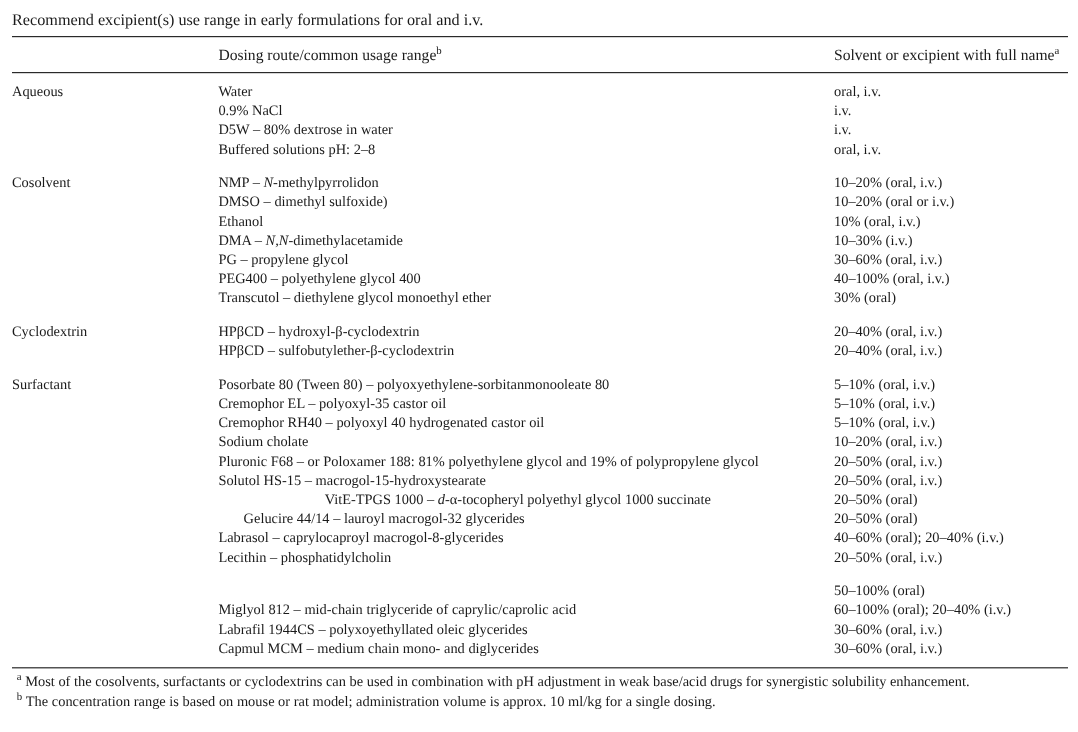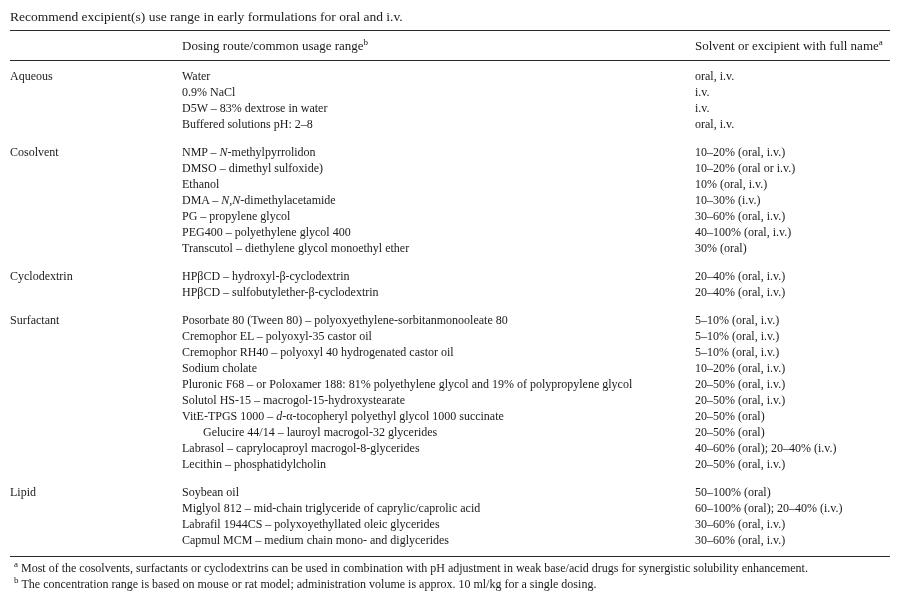--- a/index.html
+++ b/index.html
@@ -37,21 +37,21 @@
     <div class="hcell"><span>Solvent or excipient with full name</span><sup>a</sup></div>
   </div>
   <div class="rule"></div>
   <div id="table-body">
       <div class="group">
         <div class="cat">Aqueous</div>
         <div class="name" style="grid-area: 1 / 2;">Water</div>
         <div class="dose" style="grid-area: 1 / 3;">oral, i.v.</div>
         <div class="name" style="grid-area: 2 / 2;">0.9% NaCl</div>
         <div class="dose" style="grid-area: 2 / 3;">i.v.</div>
-        <div class="name" style="grid-area: 3 / 2;">D5W – 83% dextrose in water</div>
+        <div class="name" style="grid-area: 3 / 2;">D5W – 80% dextrose in water</div>
         <div class="dose" style="grid-area: 3 / 3;">i.v.</div>
         <div class="name" style="grid-area: 4 / 2;">Buffered solutions pH: 2–8</div>
         <div class="dose" style="grid-area: 4 / 3;">oral, i.v.</div>
       </div>
       <div class="group">
         <div class="cat">Cosolvent</div>
         <div class="name" style="grid-area: 1 / 2;">NMP – <i>N</i>-methylpyrrolidon</div>
         <div class="dose" style="grid-area: 1 / 3;">10–20% (oral, i.v.)</div>
         <div class="name" style="grid-area: 2 / 2;">DMSO – dimethyl sulfoxide)</div>
         <div class="dose" style="grid-area: 2 / 3;">10–20% (oral or i.v.)</div>
@@ -80,32 +80,30 @@
         <div class="name" style="grid-area: 2 / 2;">Cremophor EL – polyoxyl-35 castor oil</div>
         <div class="dose" style="grid-area: 2 / 3;">5–10% (oral, i.v.)</div>
         <div class="name" style="grid-area: 3 / 2;">Cremophor RH40 – polyoxyl 40 hydrogenated castor oil</div>
         <div class="dose" style="grid-area: 3 / 3;">5–10% (oral, i.v.)</div>
         <div class="name" style="grid-area: 4 / 2;">Sodium cholate</div>
         <div class="dose" style="grid-area: 4 / 3;">10–20% (oral, i.v.)</div>
         <div class="name" style="grid-area: 5 / 2;">Pluronic F68 – or Poloxamer 188: 81% polyethylene glycol and 19% of polypropylene glycol</div>
         <div class="dose" style="grid-area: 5 / 3;">20–50% (oral, i.v.)</div>
         <div class="name" style="grid-area: 6 / 2;">Solutol HS-15 – macrogol-15-hydroxystearate</div>
         <div class="dose" style="grid-area: 6 / 3;">20–50% (oral, i.v.)</div>
-        <div class="name" style="grid-area: 7 / 2;">VitE-TPGS 1000 – <i>d</i>-α-tocopheryl polyethyl glycol 1000 succinate</div>
+        <div class="name" style="grid-area: 7 / 2; text-align: center;">VitE-TPGS 1000 – <i>d</i>-α-tocopheryl polyethyl glycol 1000 succinate</div>
         <div class="dose" style="grid-area: 7 / 3;">20–50% (oral)</div>
         <div class="name" style="grid-area: 8 / 2; margin-left: 21px;">Gelucire 44/14 – lauroyl macrogol-32 glycerides</div>
         <div class="dose" style="grid-area: 8 / 3;">20–50% (oral)</div>
         <div class="name" style="grid-area: 9 / 2;">Labrasol – caprylocaproyl macrogol-8-glycerides</div>
         <div class="dose" style="grid-area: 9 / 3;">40–60% (oral); 20–40% (i.v.)</div>
         <div class="name" style="grid-area: 10 / 2;">Lecithin – phosphatidylcholin</div>
         <div class="dose" style="grid-area: 10 / 3;">20–50% (oral, i.v.)</div>
       </div>
       <div class="group">
-        <div class="cat">Lipid</div>
-        <div class="name" style="grid-area: 1 / 2;">Soybean oil</div>
         <div class="dose" style="grid-area: 1 / 3;">50–100% (oral)</div>
         <div class="name" style="grid-area: 2 / 2;">Miglyol 812 – mid-chain triglyceride of caprylic/caprolic acid</div>
         <div class="dose" style="grid-area: 2 / 3;">60–100% (oral); 20–40% (i.v.)</div>
         <div class="name" style="grid-area: 3 / 2;">Labrafil 1944CS – polyxoyethyllated oleic glycerides</div>
         <div class="dose" style="grid-area: 3 / 3;">30–60% (oral, i.v.)</div>
         <div class="name" style="grid-area: 4 / 2;">Capmul MCM – medium chain mono- and diglycerides</div>
         <div class="dose" style="grid-area: 4 / 3;">30–60% (oral, i.v.)</div>
       </div>
     </div>
   <div class="rule"></div>

